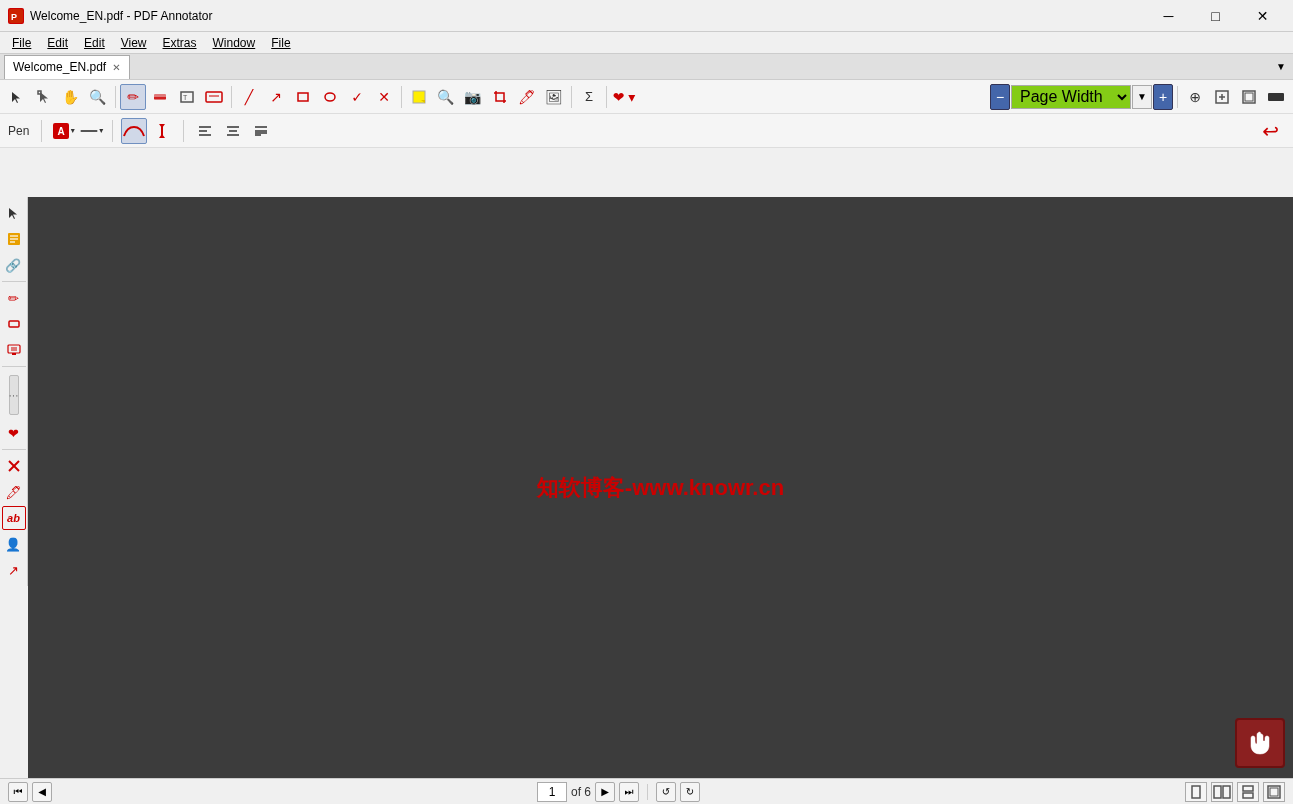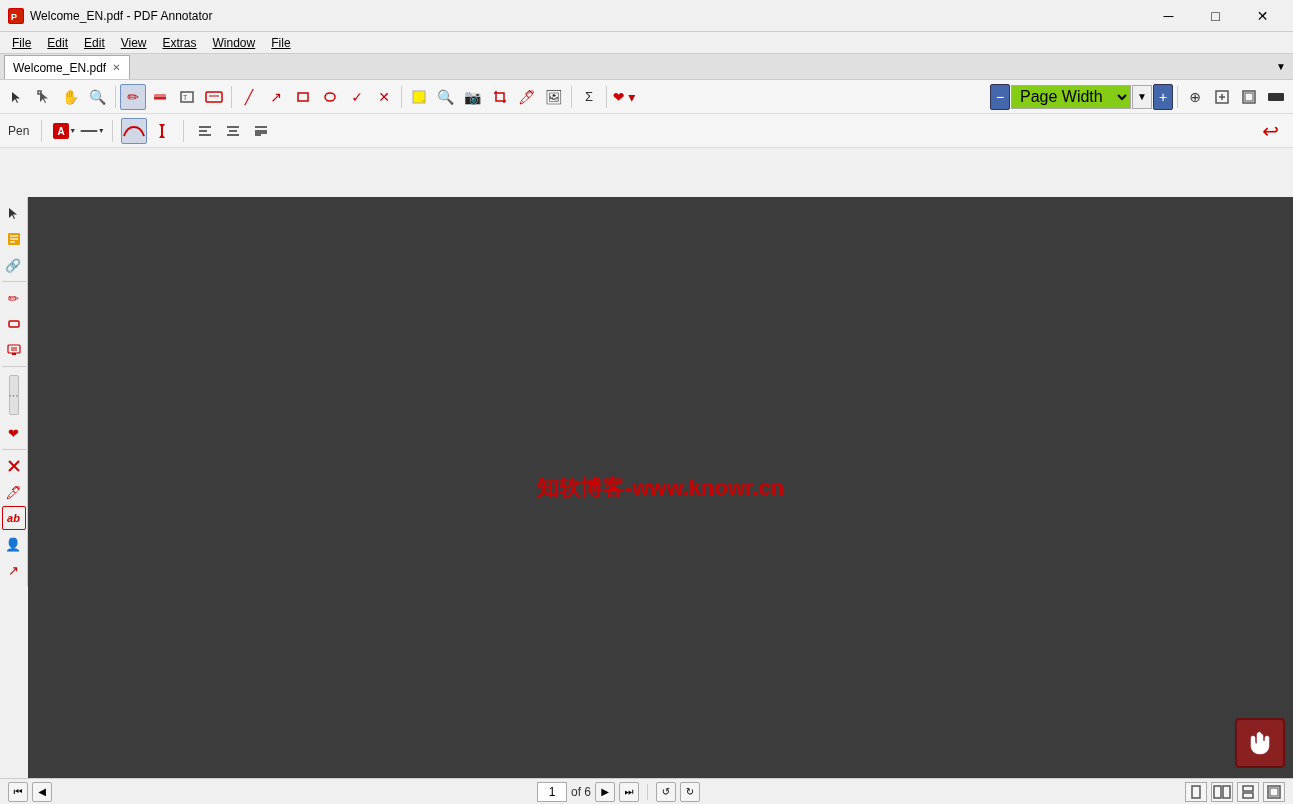--- a/index.html
+++ b/index.html
@@ -19,21 +19,21 @@
 
     
     #menu-bar {
       display: flex; align-items: center; background: #f0f0f0; height: 22px;
       padding: 0 4px; border-bottom: 1px solid #ccc; text-align: right;
     }
     .menu-item { padding: 2px 8px; cursor: pointer; font-size: 12px; color: #000; text-decoration: underline; }
 
     
     #tab-bar {
-      display: flex; align-items: flex-end; background: #e0e0e0; height: 26px;
+      display: flex; align-items: center; background: #e0e0e0; height: 26px;
       padding: 0 4px; border-bottom: 1px solid #ccc;
     }
     .tab {
       display: flex; align-items: center; background: white; border: 1px solid #aaa;
       border-bottom: none; padding: 3px 8px; font-size: 12px; cursor: pointer;
       height: 24px; gap: 6px;
     }
     .tab-close { font-size: 10px; cursor: pointer; color: #666; }
     .tab-menu { margin-left: auto; width: 16px; height: 26px; display: flex; align-items: center; justify-content: center; cursor: pointer; font-size: 10px; }
 

